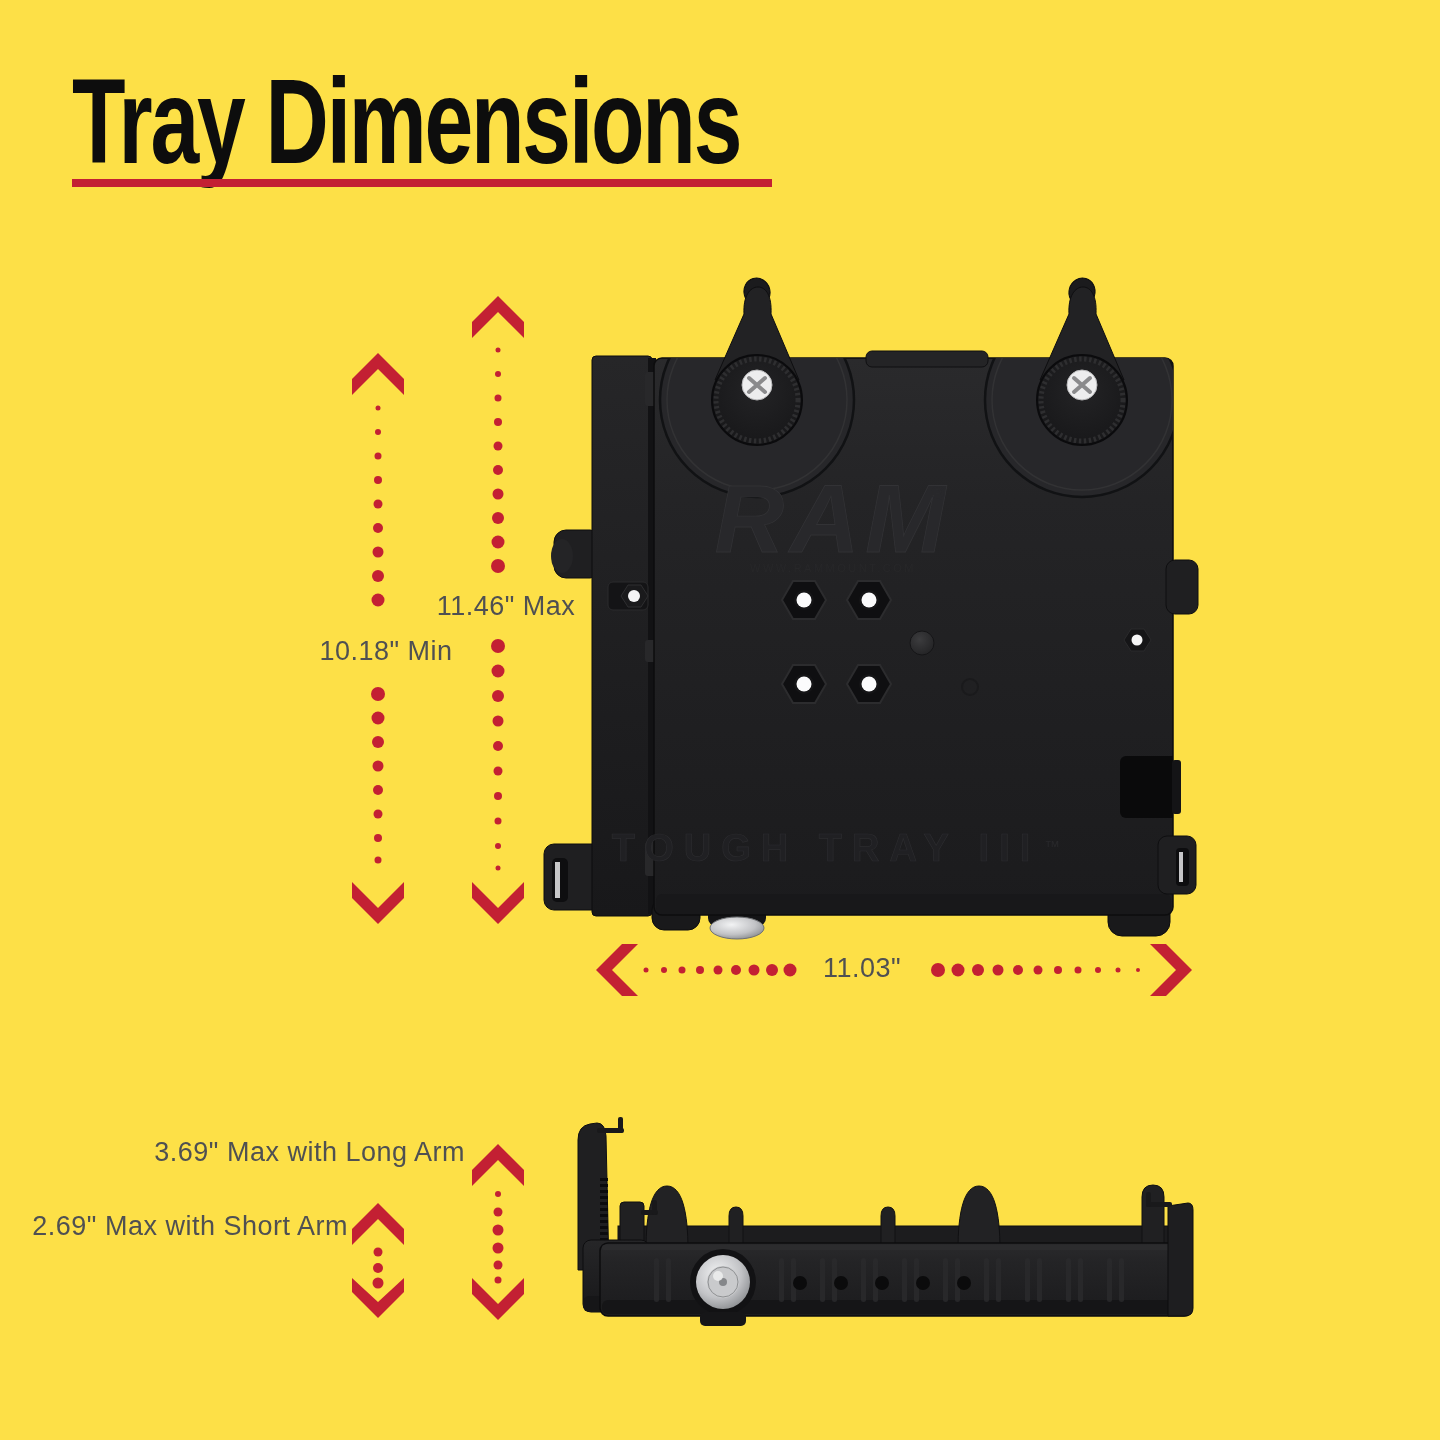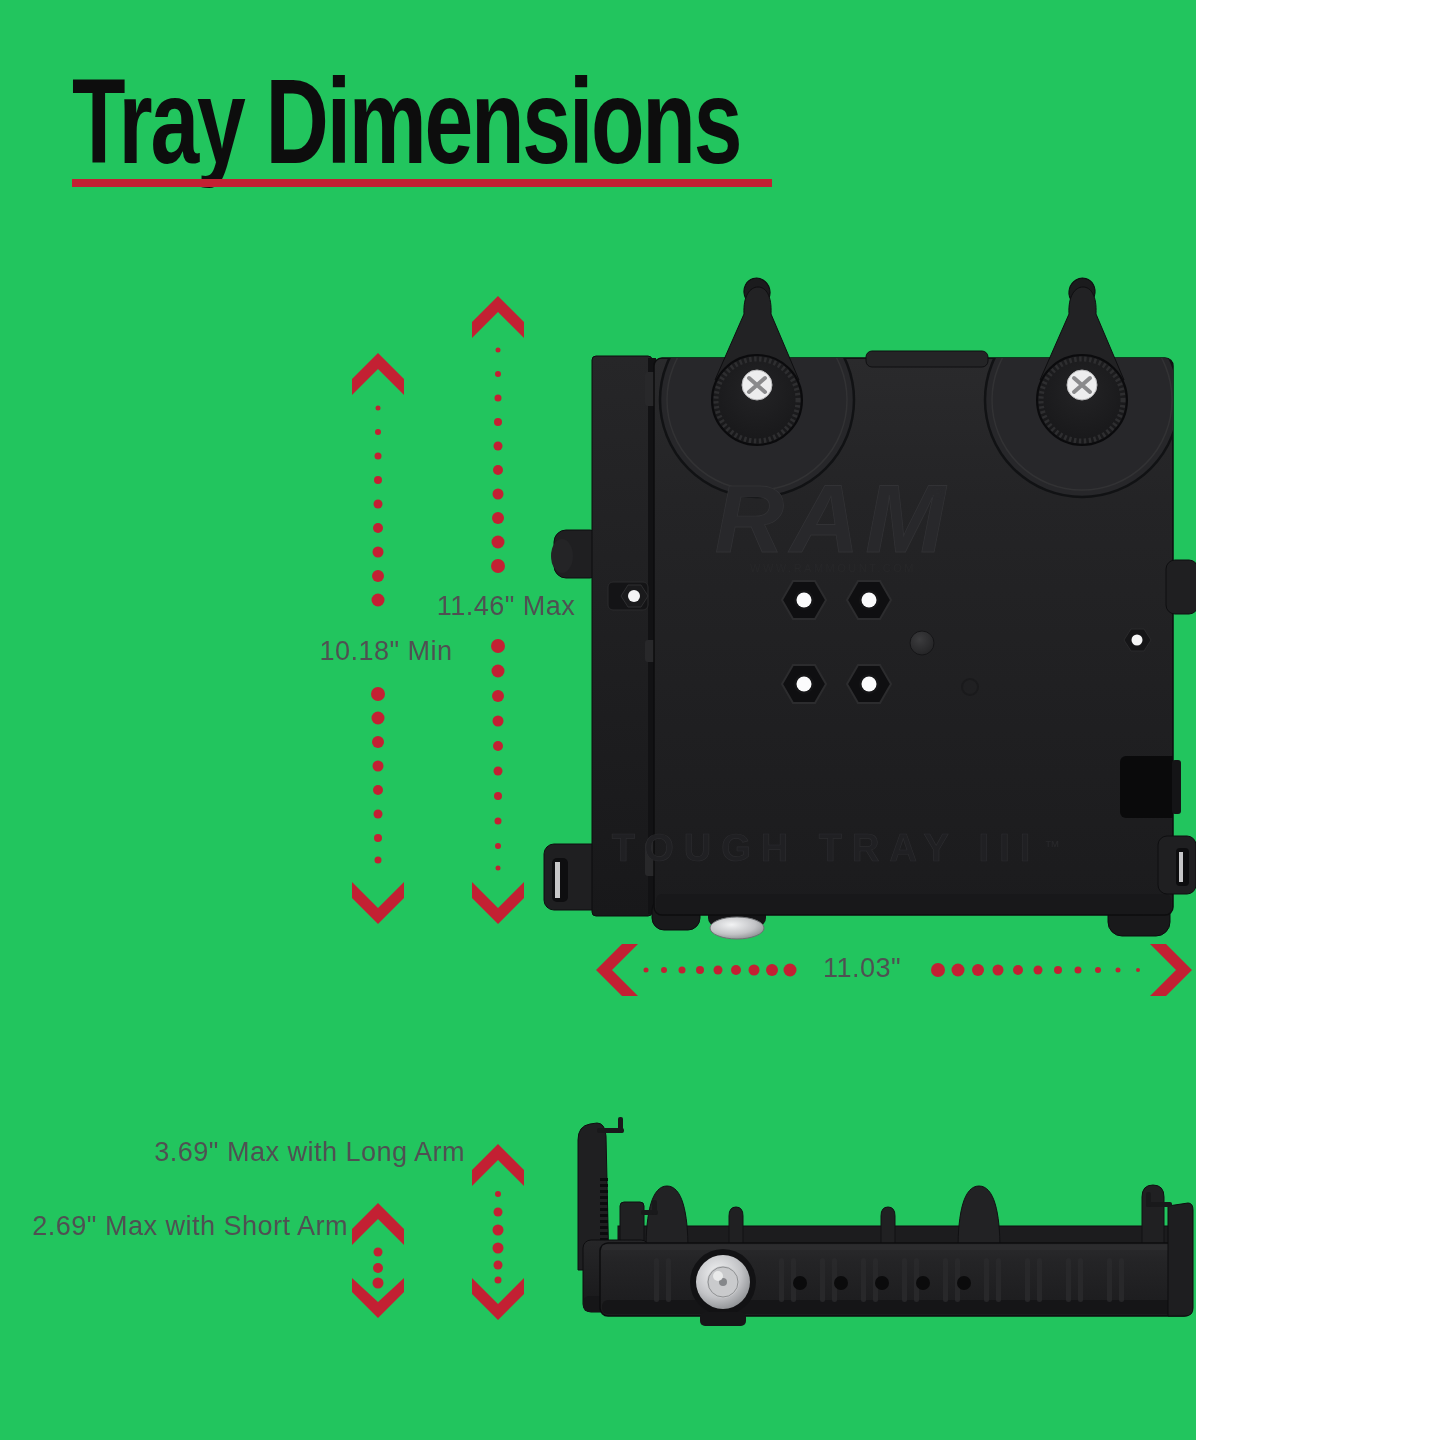--- a/index.html
+++ b/index.html
@@ -1,17 +1,17 @@
 <!DOCTYPE html>
 <html><head>
 <meta charset="utf-8">
 <style>
   html,body{margin:0;padding:0;background:#ffffff;}
   .canvas{
-    position:relative;width:1196px;height:1440px;background:#22c55e;
+    position:relative;width:1440px;height:1440px;background:#fde047;
     overflow:hidden;font-family:"Liberation Sans", sans-serif;
   }
   .page-title{
     position:absolute;left:72px;top:52px;margin:0;
     font-size:120px;font-weight:bold;letter-spacing:-3px;color:#0d0d0d;
     transform:scaleX(0.73);transform-origin:left top;white-space:nowrap;
     font-family:"Liberation Sans", sans-serif;
   }
   .title-underline{
     position:absolute;left:72px;top:179px;width:700px;height:8px;background:#c32033;

